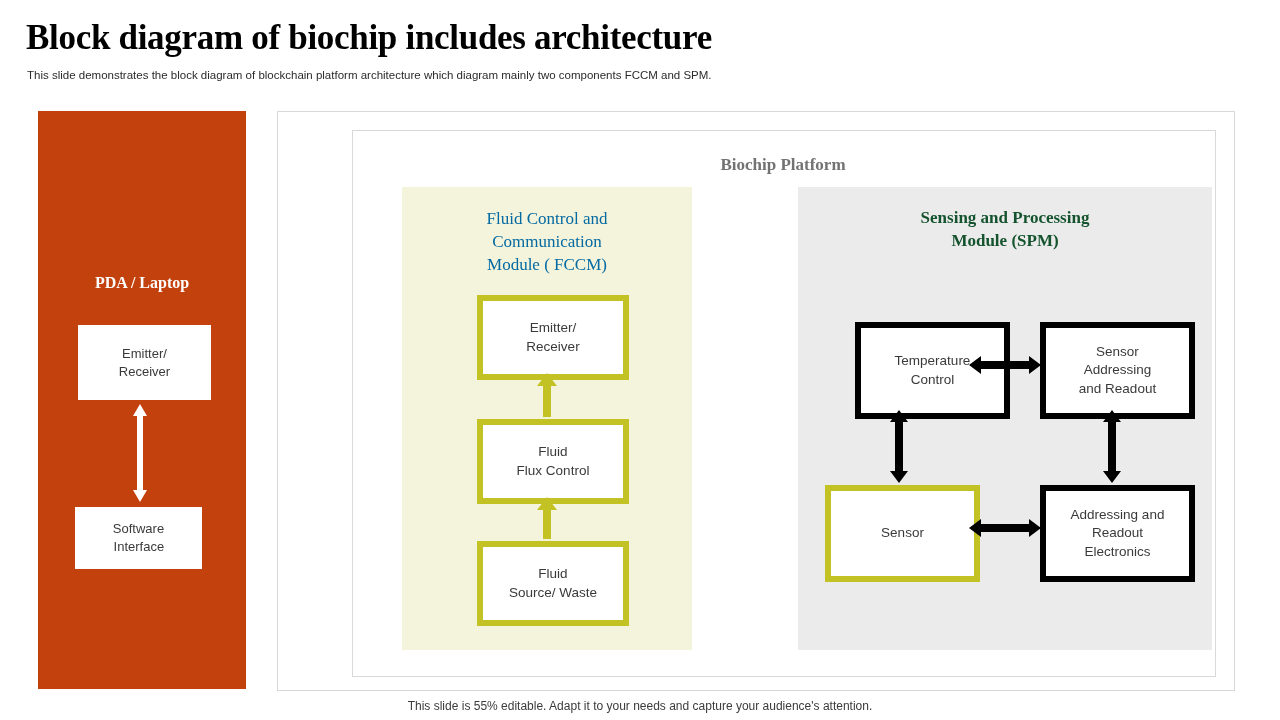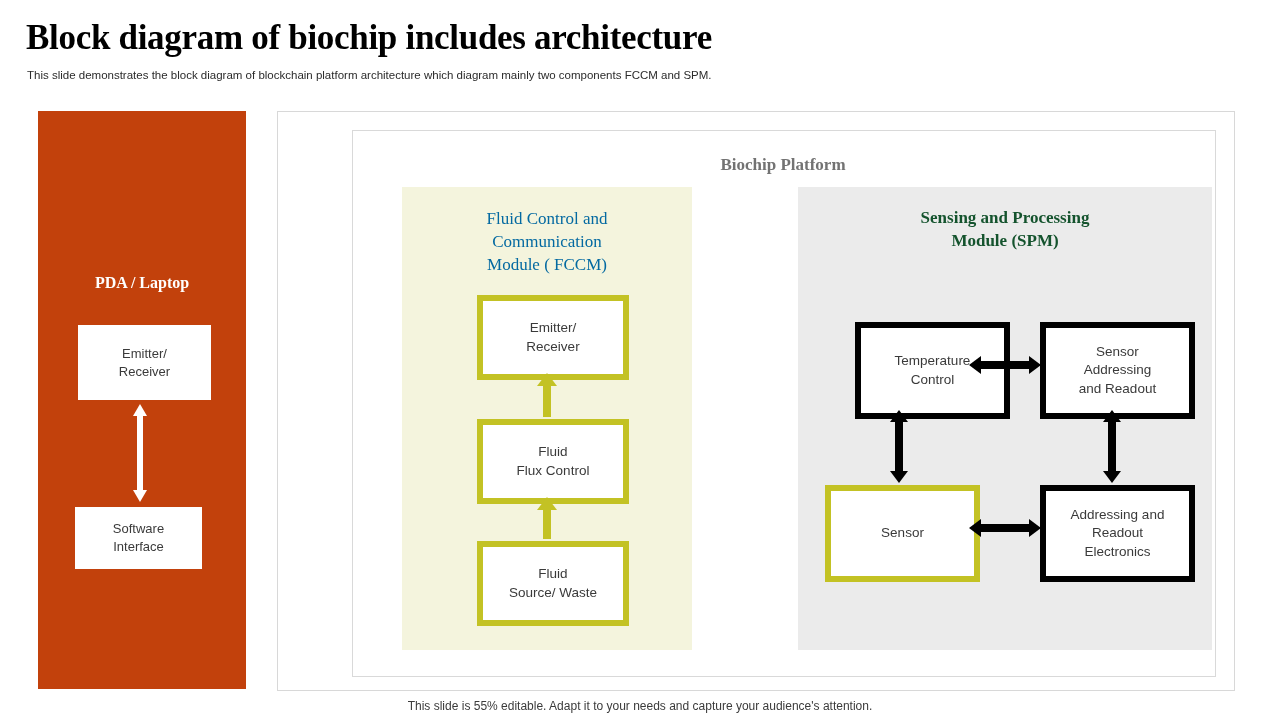--- a/index.html
+++ b/index.html
@@ -34,21 +34,21 @@
     position:absolute;left:0;right:0;top:163px;
     text-align:center;color:#fff;font-weight:bold;font-size:16px;
     font-family:"Liberation Serif", serif;
   }
   .white-box{
     position:absolute;background:#fff;border:1px solid #fff;
     display:flex;align-items:center;justify-content:center;
     text-align:center;color:#3a3a3a;font-size:13px;line-height:1.35;
   }
   .pda-box1{left:78px;top:325px;width:131px;height:73px;}
-  .pda-box2{left:75px;top:507px;width:125px;height:60px;}
+  .pda-box2{left:75px;top:507px;width:125px;height:60px;text-align:right;}
 
   
   .pda-arrow{
     position:absolute;left:133px;top:404px;width:14px;height:98px;
   }
   .pda-arrow .shaft{
     position:absolute;left:4px;top:11px;width:6px;height:76px;background:#fff;
   }
   .pda-arrow .head-up{
     position:absolute;left:0;top:0;width:0;height:0;

